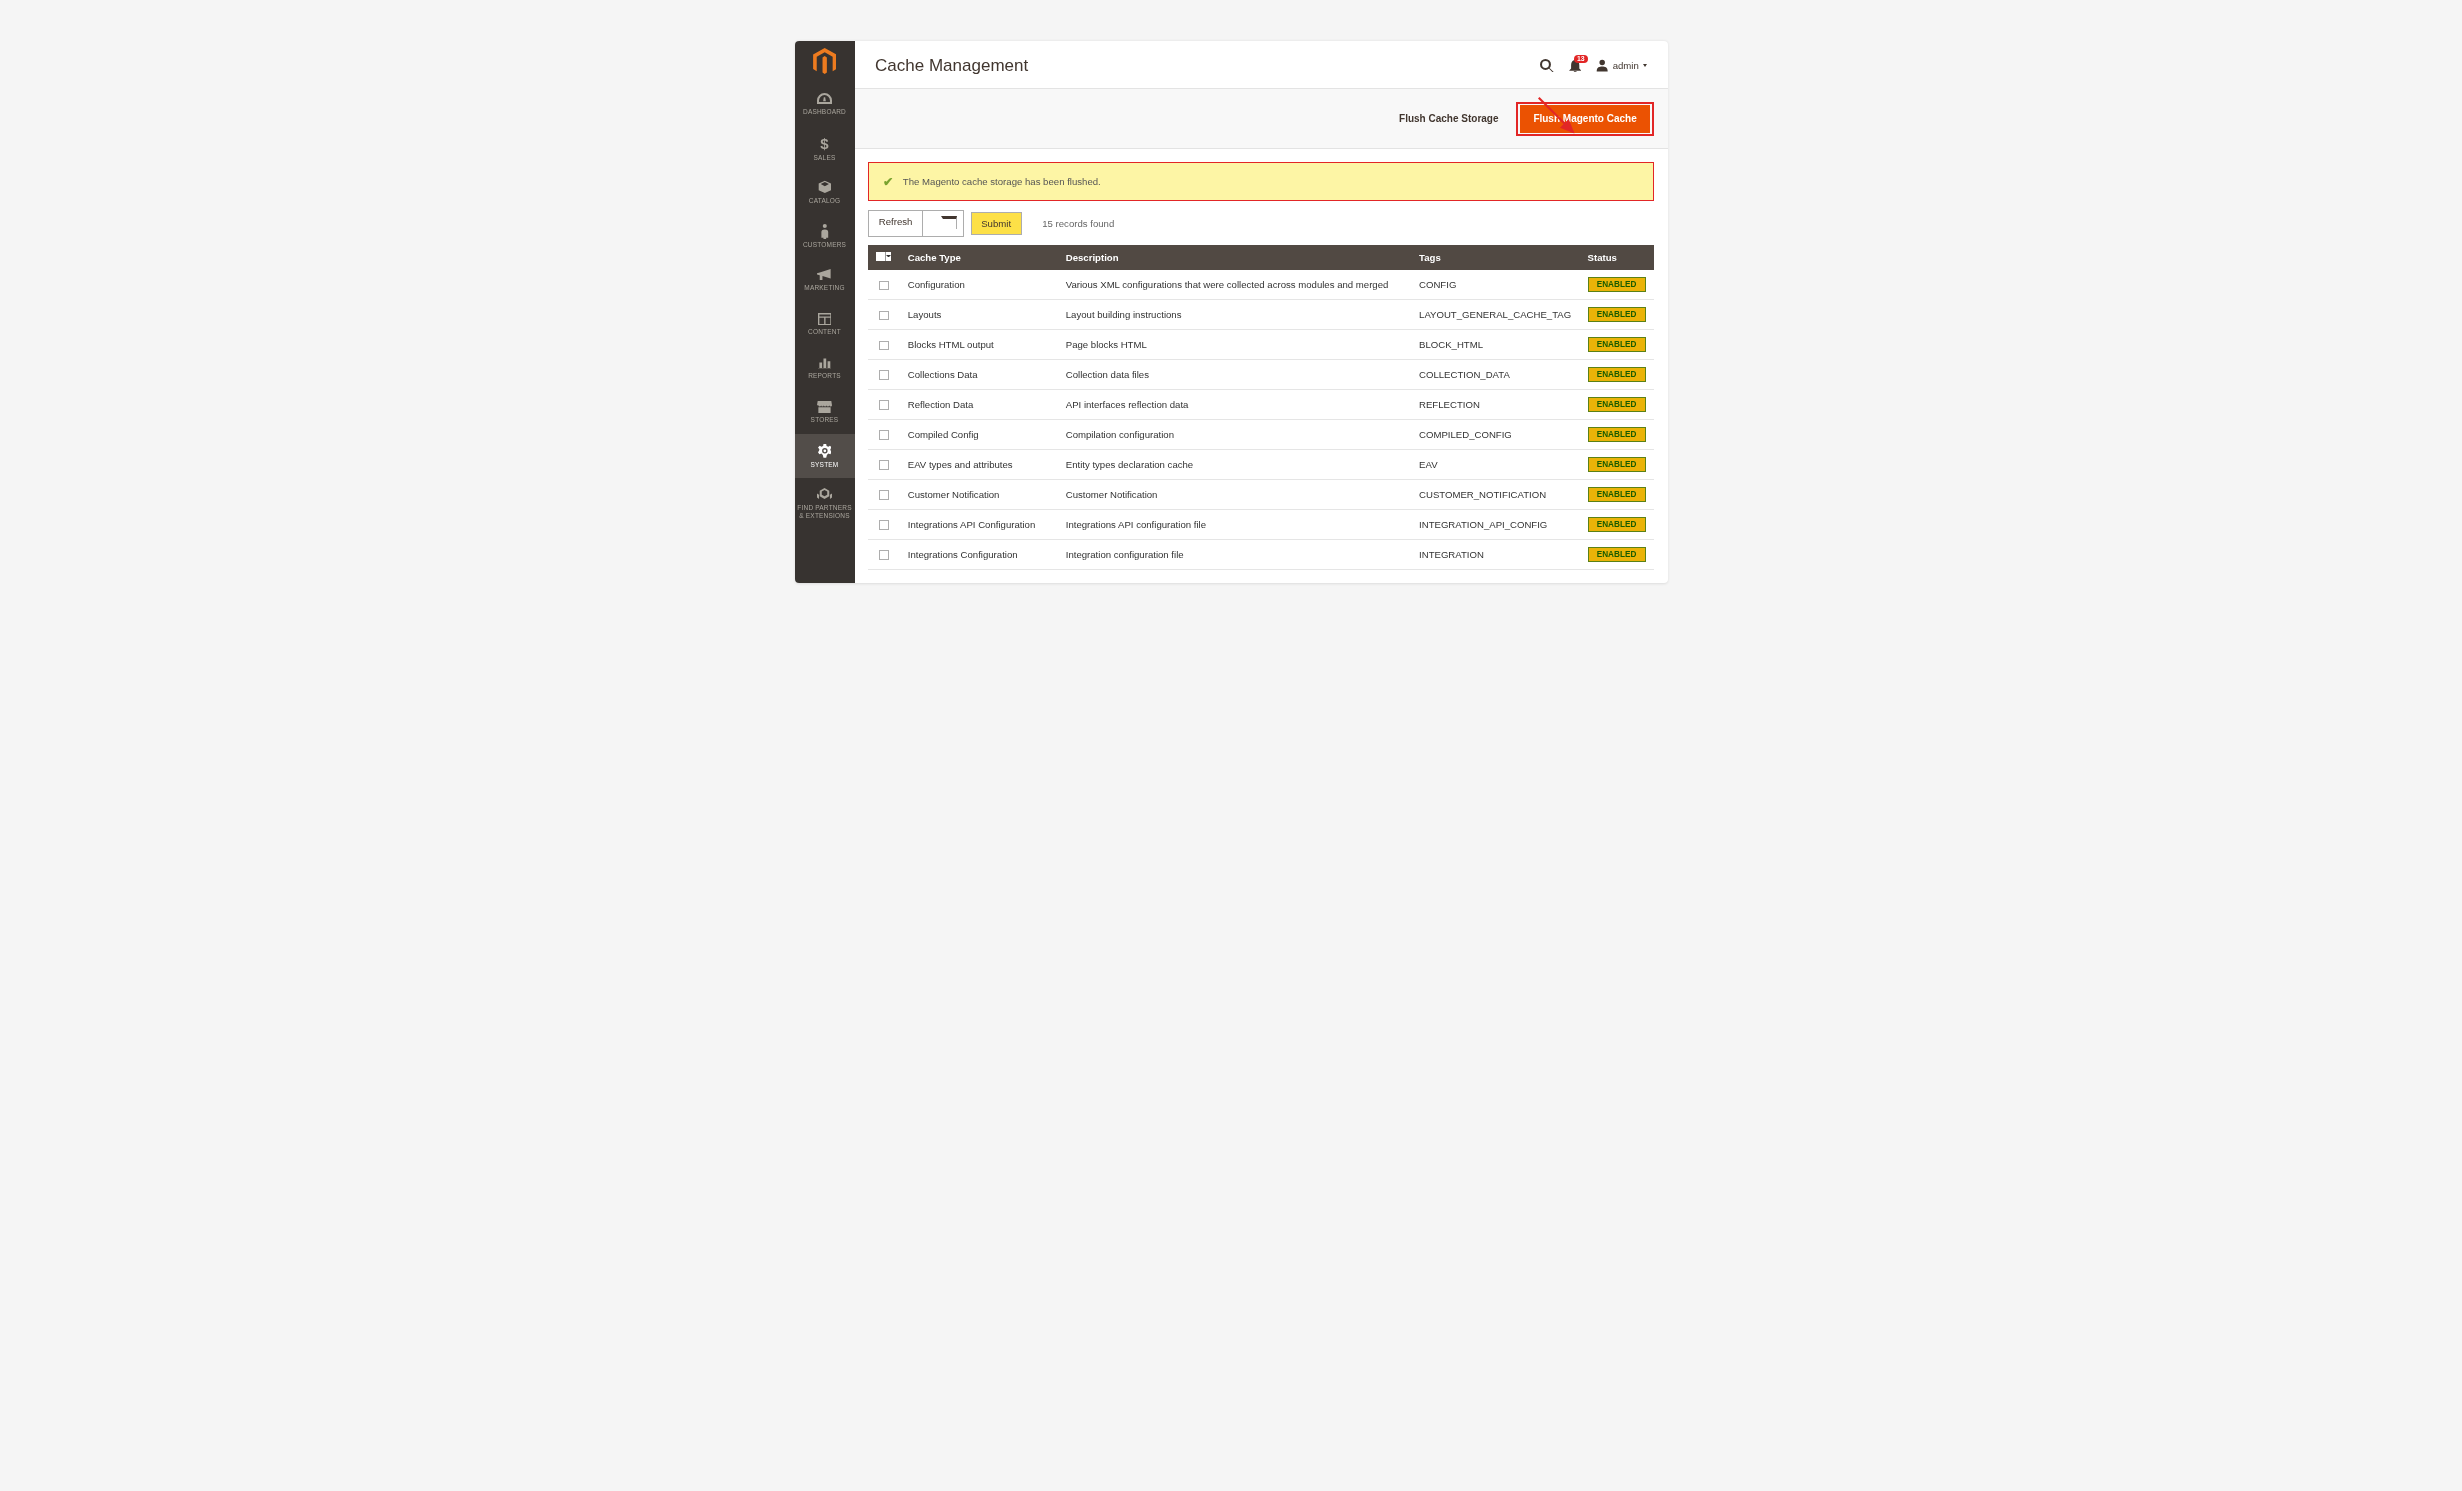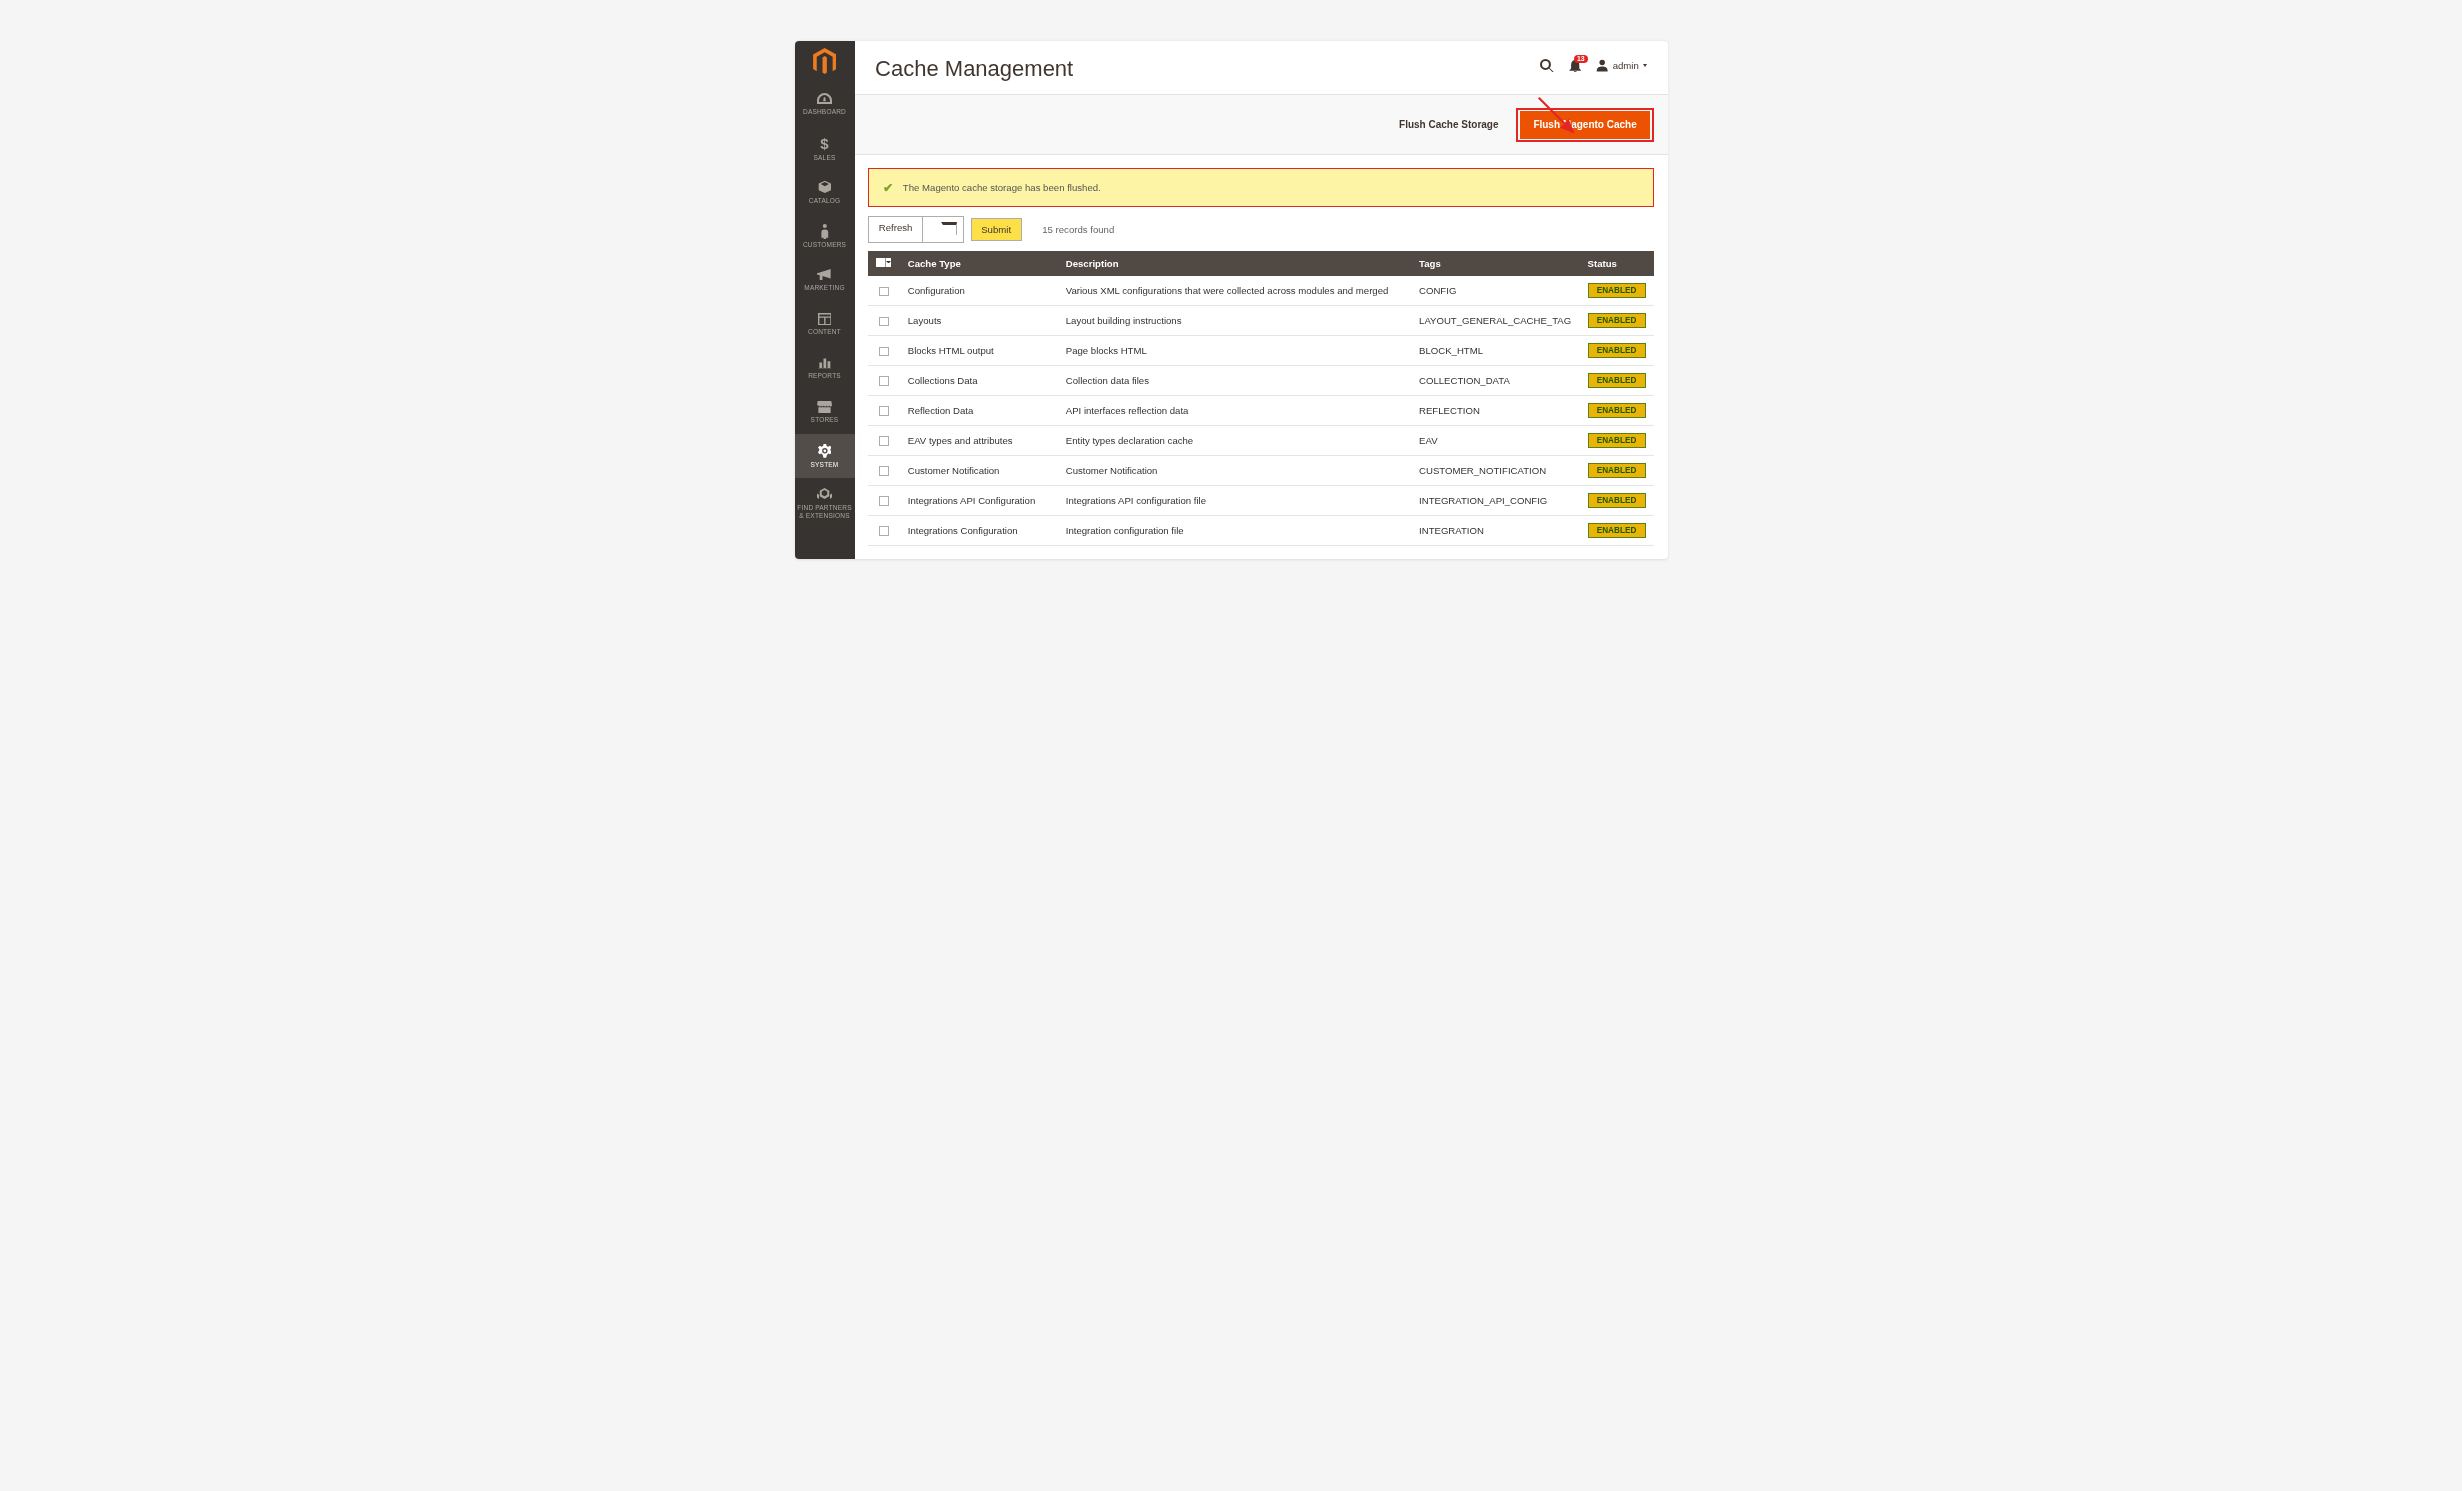--- a/index.html
+++ b/index.html
@@ -12,21 +12,21 @@
 .logo svg { width: 23.4px; height: 27.5px; }
 .nav-item { display: flex; flex-direction: column; align-items: center; justify-content: center; height: 44px; color: #aaa69d; font-size: 6.5px; letter-spacing: 0.2px; cursor: pointer; text-align: center; padding: 0 1.4px; }
 .nav-item.active { background: #524d49; color: #fff; }
 .nav-item .icon { font-size: 13.7px; margin-bottom: 2.7px; color: #aaa69d; }
 .nav-item.active .icon { color: #fff; }
 .nav-item.tall { height: 51px; }
 
 
 .main { flex: 1; display: flex; flex-direction: column; min-width: 0; }
 .header { display: flex; align-items: flex-start; justify-content: space-between; padding: 15px 20.6px 12.4px 20.6px; }
-.page-title { font-size: 22px; font-weight: 400; color: #41362f; }
+.page-title { font-size: 17px; font-weight: 400; color: #41362f; }
 .header-right { display: flex; align-items: center; gap: 15px; padding-top: 2.7px; }
 .search-icon { font-size: 13.7px; cursor: pointer; }
 .notif { position: relative; cursor: pointer; }
 .notif-badge { position: absolute; top: -4.1px; right: -6.9px; background: #e22626; color: #fff; font-size: 6.9px; font-weight: 600; border-radius: 6.2px; padding: 0.7px 3.4px; min-width: 11px; text-align: center; }
 .user { display: flex; align-items: center; gap: 4.1px; cursor: pointer; font-size: 9.6px; color: #41362f; }
 .caret-down { display: inline-block; width: 0; height: 0; border-left: 2.7px solid transparent; border-right: 2.7px solid transparent; border-top: 3.4px solid #41362f; }
 
 
 .action-bar { background: #f8f8f8; border-top: 0.7px solid #e3e3e3; border-bottom: 0.7px solid #e3e3e3; padding: 12.4px 13.7px; display: flex; justify-content: flex-end; align-items: center; gap: 8.2px; }
 .btn-secondary { background: transparent; border: none; color: #41362f; font-weight: 600; font-size: 10px; padding: 8.2px 9.6px; cursor: pointer; }
@@ -255,20 +255,27 @@
           </tr>
           <tr>
             <td><span class="chk"></span></td>
             <td>Reflection Data</td>
             <td>API interfaces reflection data</td>
             <td>REFLECTION</td>
             <td><span class="status-badge">ENABLED</span></td>
           </tr>
           <tr>
             <td><span class="chk"></span></td>
+            <td>Compiled Config</td>
+            <td>Compilation configuration</td>
+            <td>COMPILED_CONFIG</td>
+            <td><span class="status-badge">ENABLED</span></td>
+          </tr>
+          <tr>
+            <td><span class="chk"></span></td>
             <td>EAV types and attributes</td>
             <td>Entity types declaration cache</td>
             <td>EAV</td>
             <td><span class="status-badge">ENABLED</span></td>
           </tr>
           <tr>
             <td><span class="chk"></span></td>
             <td>Customer Notification</td>
             <td>Customer Notification</td>
             <td>CUSTOMER_NOTIFICATION</td>

